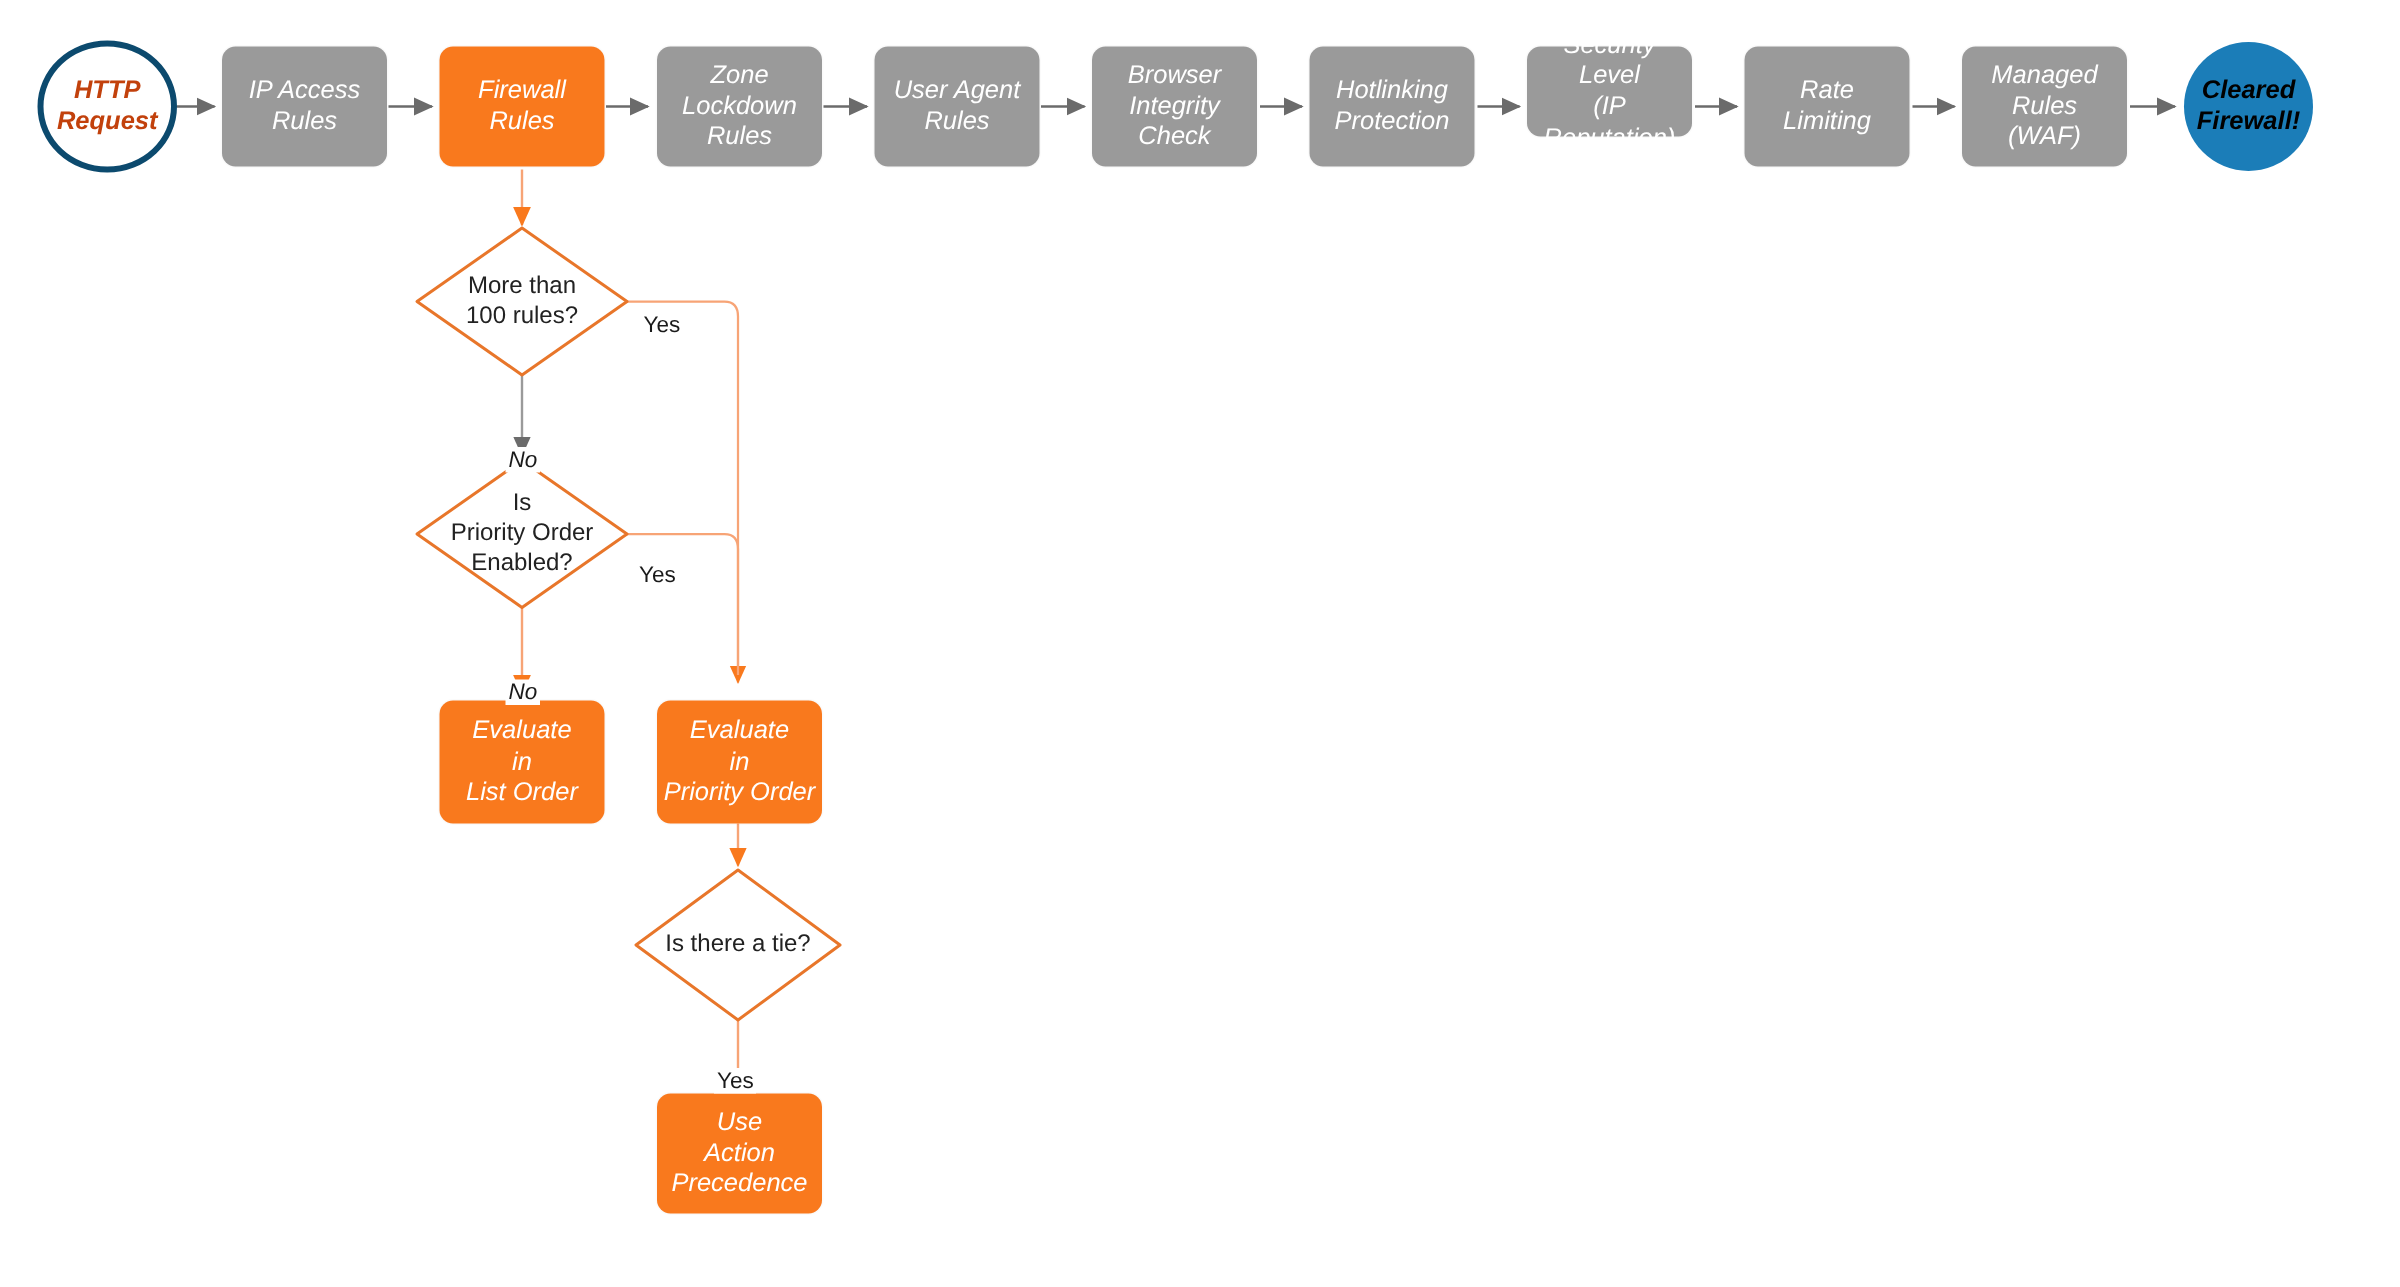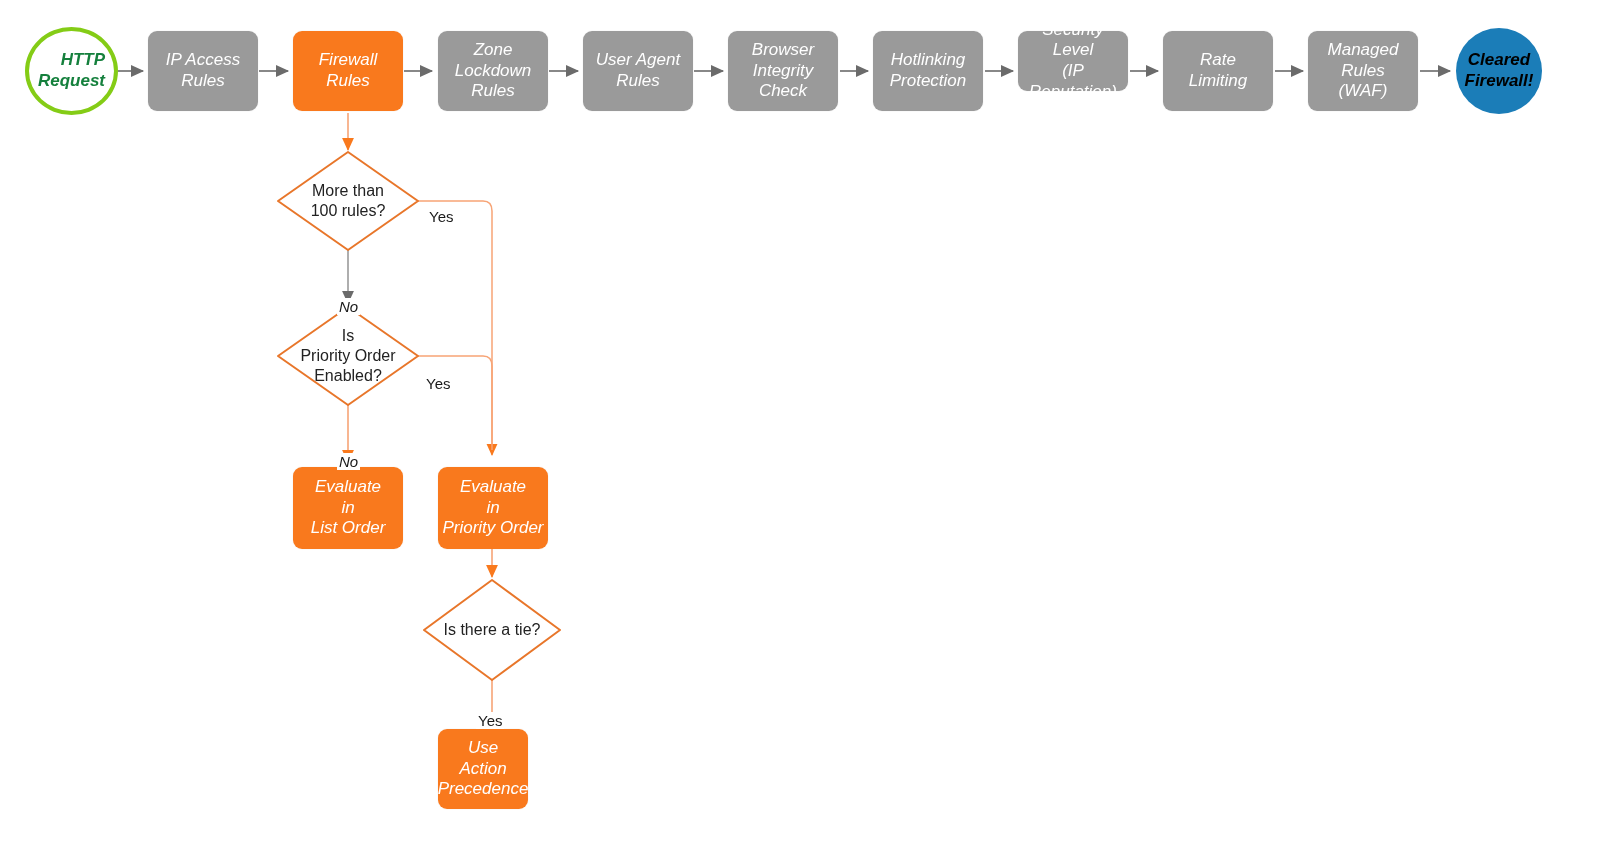--- a/index.html
+++ b/index.html
@@ -49,23 +49,22 @@
     background: #f9791d;
   }
   .terminator {
     border-radius: 50%;
     font-style: italic;
     font-weight: bold;
     font-size: 17px;
   }
   .terminator.hollow {
     background: #ffffff;
-    border: 4px solid #84cc16;
-    color: #15803d;
-    text-align: right;
+    border: 4px solid #0c4a6e;
+    color: #c2410c;
   }
   .terminator.solid {
     background: #1b7db8;
     color: #000000;
     border: none;
   }
   .decision {
     font-size: 16px;
     color: #222222;
     background: transparent;
@@ -233,21 +232,21 @@
 in
 List Order</span>
   </div>
 
   <div class="node proc orange" style="left:438px; top:467px; width:110px; height:82px;">
     <span>Evaluate
 in
 Priority Order</span>
   </div>
 
-  <div class="node proc orange" style="left:438px; top:729px; width:90px; height:80px;">
+  <div class="node proc orange" style="left:438px; top:729px; width:110px; height:80px;">
     <span>Use
 Action
 Precedence</span>
   </div>
 
   <div class="edge-label" style="left:427px; top:180px;">Yes</div>
 
   <div class="edge-label italic" style="left:337px; top:270px;">No</div>
 
   <div class="edge-label" style="left:424px; top:347px;">Yes</div>

